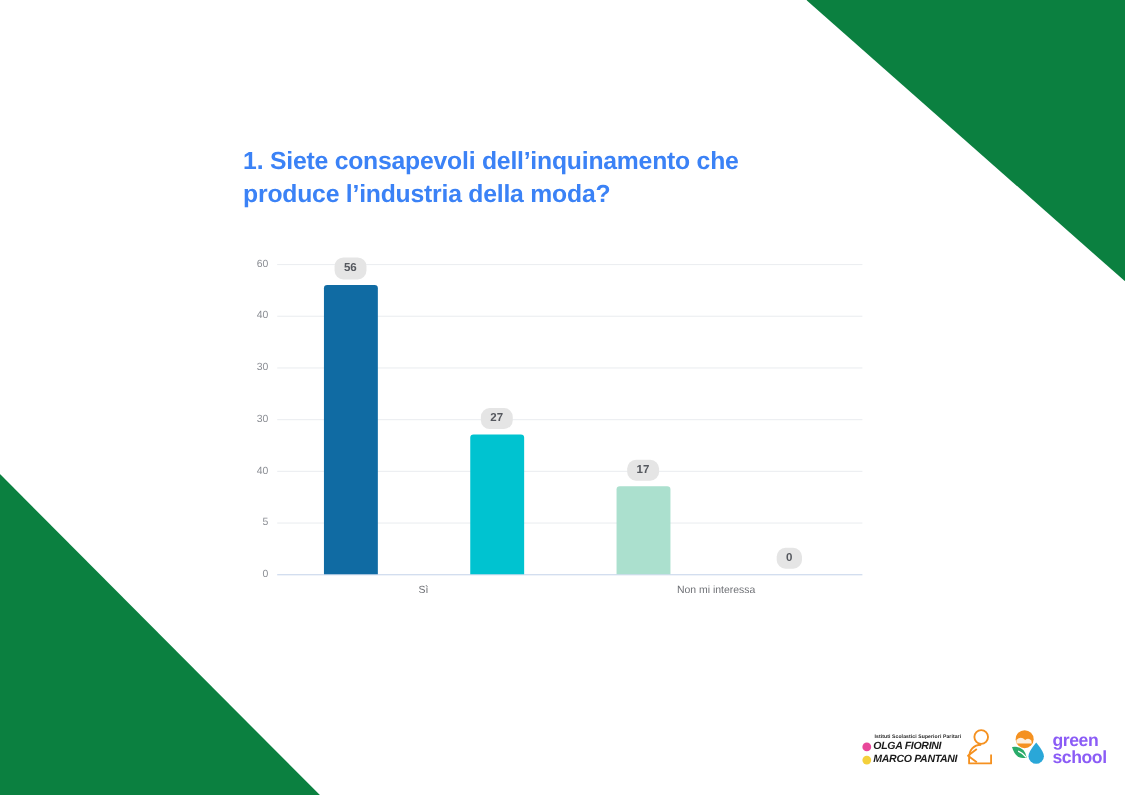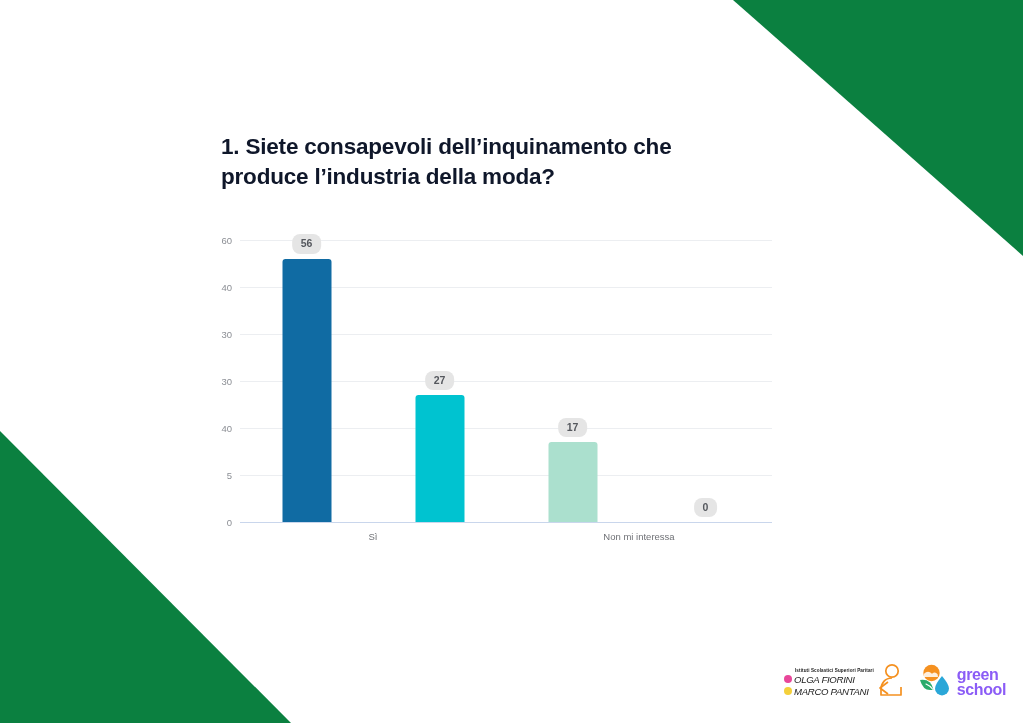--- a/index.html
+++ b/index.html
@@ -41,28 +41,28 @@
 
   
   .title {
     position: absolute;
     left: 221px;
     top: 132px;
     width: 520px;
     font-size: 22.5px;
     font-weight: bold;
     line-height: 1.32;
-    color: #0f172a;
+    color: #3b82f6;
     letter-spacing: -0.2px;
   }
 
   
   .chart {
     position: absolute;
-    left: 216px;
+    left: 228px;
     top: 228px;
     width: 556px;
     height: 310px;
   }
   .plot {
     position: absolute;
     left: 24px;
     top: 12px;
     right: 0;
     height: 282px;
@@ -174,21 +174,21 @@
   .ofmp-dot {
     width: 8px;
     height: 8px;
     border-radius: 50%;
     flex: none;
   }
   .ofmp-dot.pink { background: #e8479a; }
   .ofmp-dot.yellow { background: #f4d03b; }
   .ofmp-name {
     font-size: 9.6px;
-    font-weight: normal;
+    font-weight: bold;
     color: #1b1b1b;
     font-style: italic;
     letter-spacing: -0.3px;
     white-space: nowrap;
   }
   .logo-green {
     display: flex;
     align-items: center;
     gap: 6px;
   }

